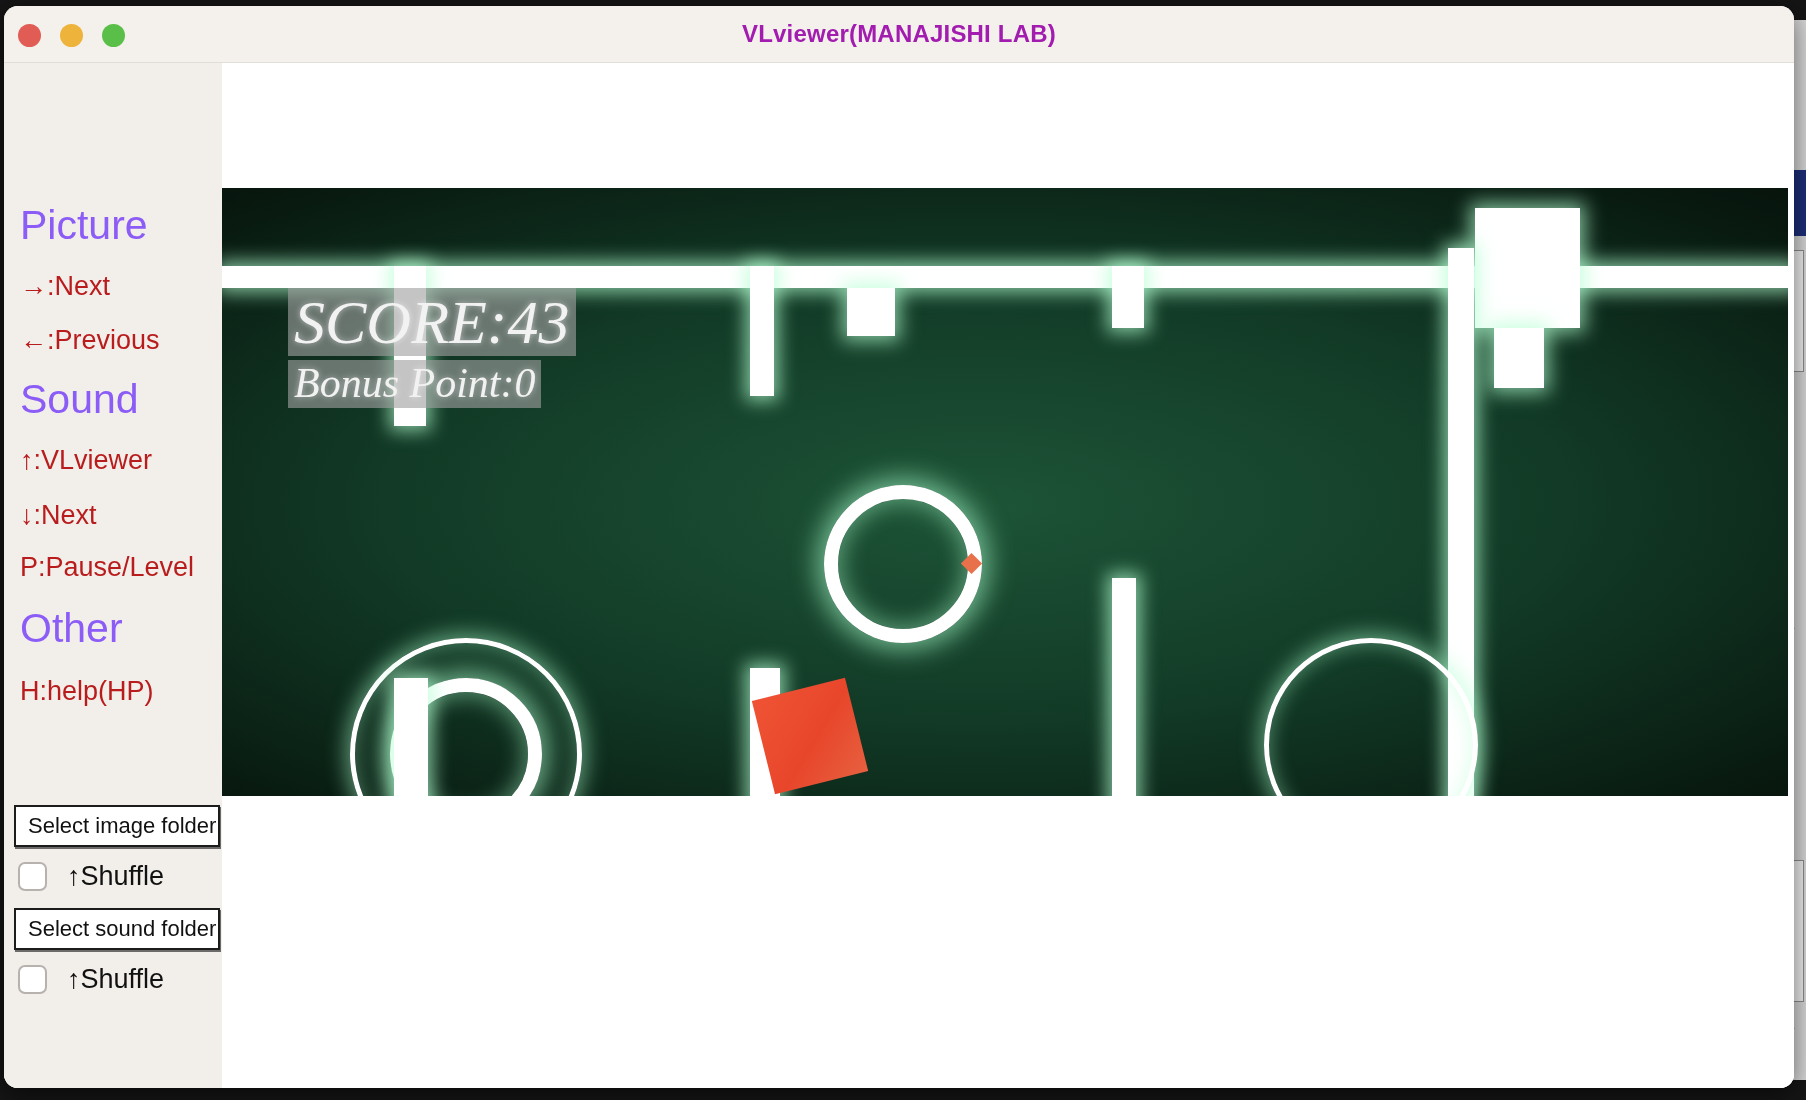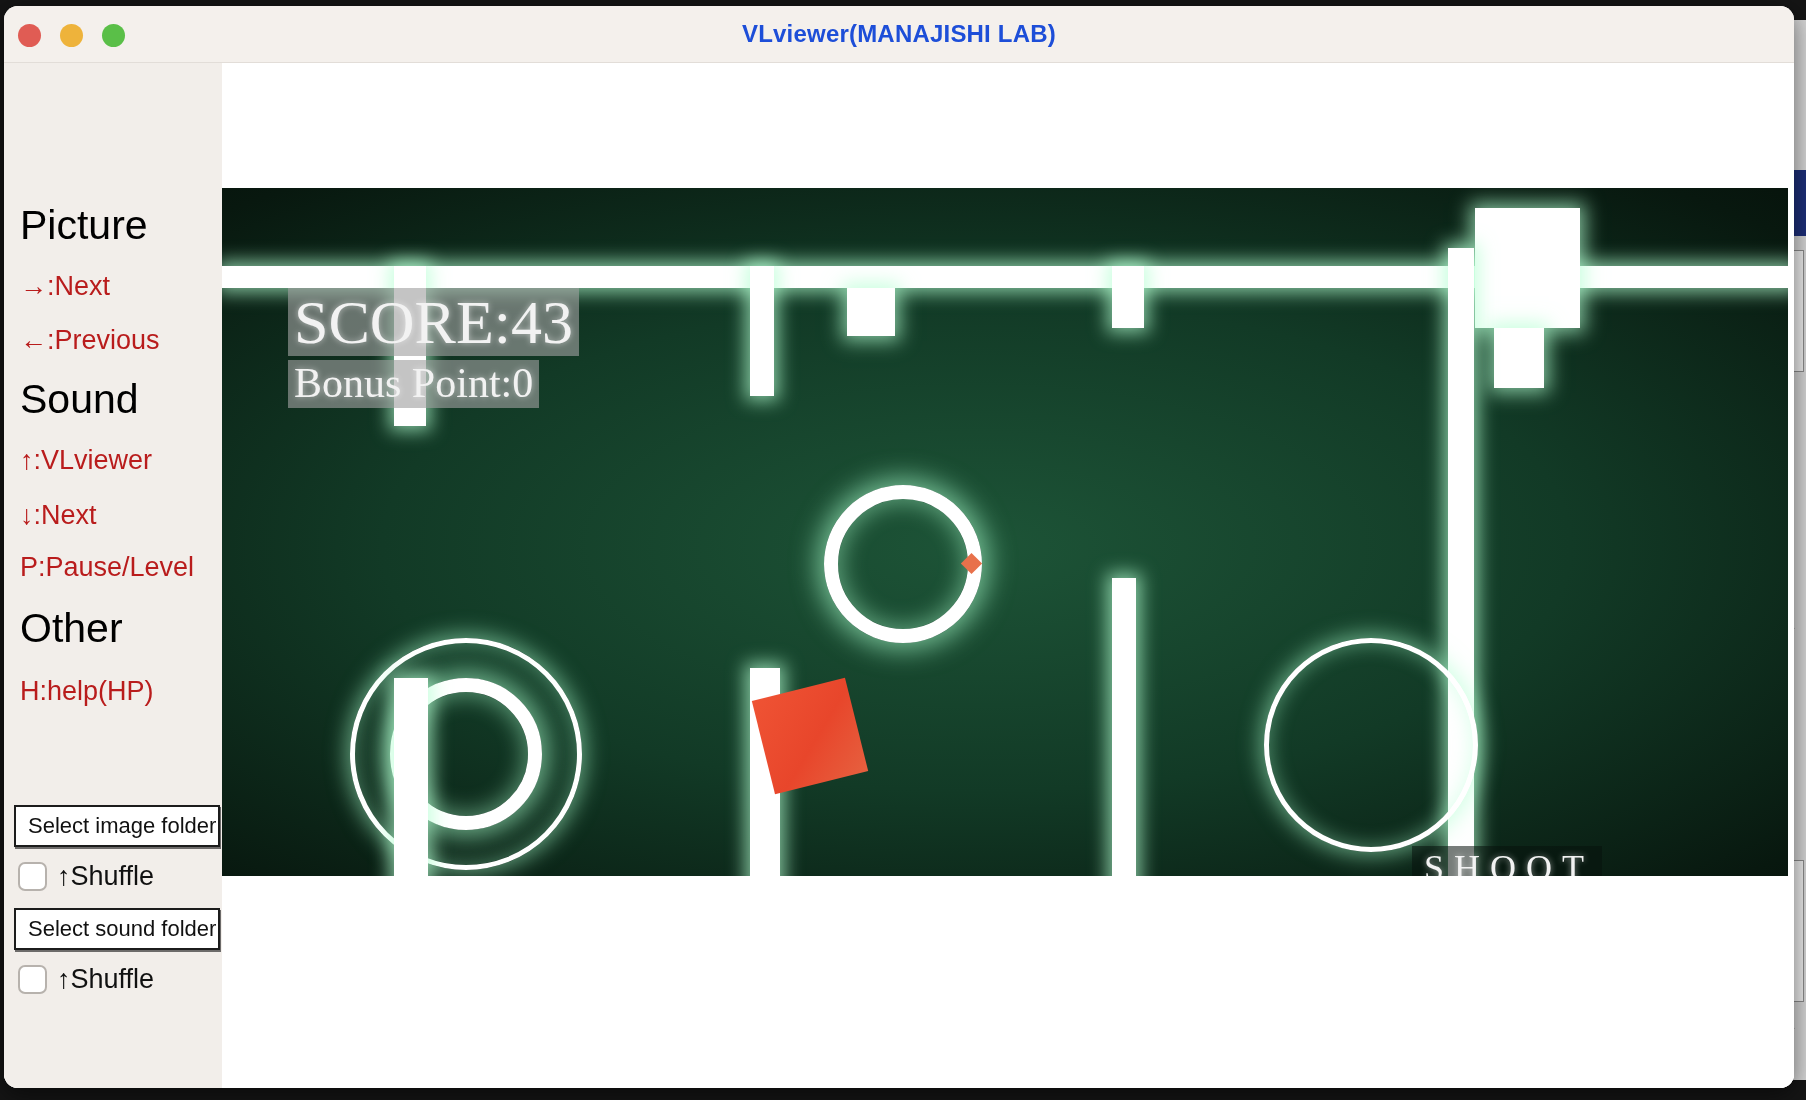--- a/index.html
+++ b/index.html
@@ -105,21 +105,21 @@
   .dot.max    { background: #5abf48; }
 
   .window-title {
     position: absolute;
     left: 0;
     right: 0;
     top: 14px;
     text-align: center;
     font-size: 24px;
     font-weight: bold;
-    color: #1d4ed8;
+    color: #a21caf;
     letter-spacing: 0.2px;
   }
 
   .body-area {
     position: relative;
     height: 1026px;
     background: #ffffff;
   }
 
   
@@ -133,21 +133,21 @@
     border-bottom-left-radius: 14px;
   }
   .side-stack {
     position: absolute;
     left: 0;
     top: 0;
     width: 218px;
   }
   .side-heading {
     font-size: 41px;
-    color: #000000;
+    color: #8b5cf6;
     padding: 0 0 0 16px;
     line-height: 1.12;
     white-space: nowrap;
   }
   .side-item {
     font-size: 27px;
     color: #b91c1c;
     padding: 0 0 0 16px;
     line-height: 1.12;
     white-space: nowrap;
@@ -181,21 +181,21 @@
     color: #111111;
     text-align: left;
     padding: 0 0 0 12px;
     box-sizing: border-box;
     box-shadow: 1px 2px 0 rgba(0,0,0,0.55);
     cursor: pointer;
   }
   .shuffle-row {
     display: flex;
     align-items: center;
-    gap: 10px;
+    gap: 20px;
     margin: 14px 0 16px 14px;
   }
   .cb {
     width: 29px;
     height: 29px;
     background: #ffffff;
     border: 2px solid #b7b2ad;
     border-radius: 7px;
     box-sizing: border-box;
     cursor: pointer;
@@ -216,24 +216,25 @@
     height: 1026px;
     background: #ffffff;
     overflow: hidden;
   }
 
   .game {
     position: absolute;
     left: 0;
     top: 125px;
     width: 1572px;
-    height: 688px;
+    height: 608px;
     background:
       radial-gradient(ellipse 90% 85% at 48% 52%, #1d5437 0%, #123a26 42%, #08180f 78%, #040a06 100%);
     overflow: hidden;
+    font-style: italic;
   }
 
   
   .bar {
     position: absolute;
     background: #ffffff;
     box-shadow: 0 0 18px 5px rgba(180,255,210,0.70);
   }
   .ring {
     position: absolute;

